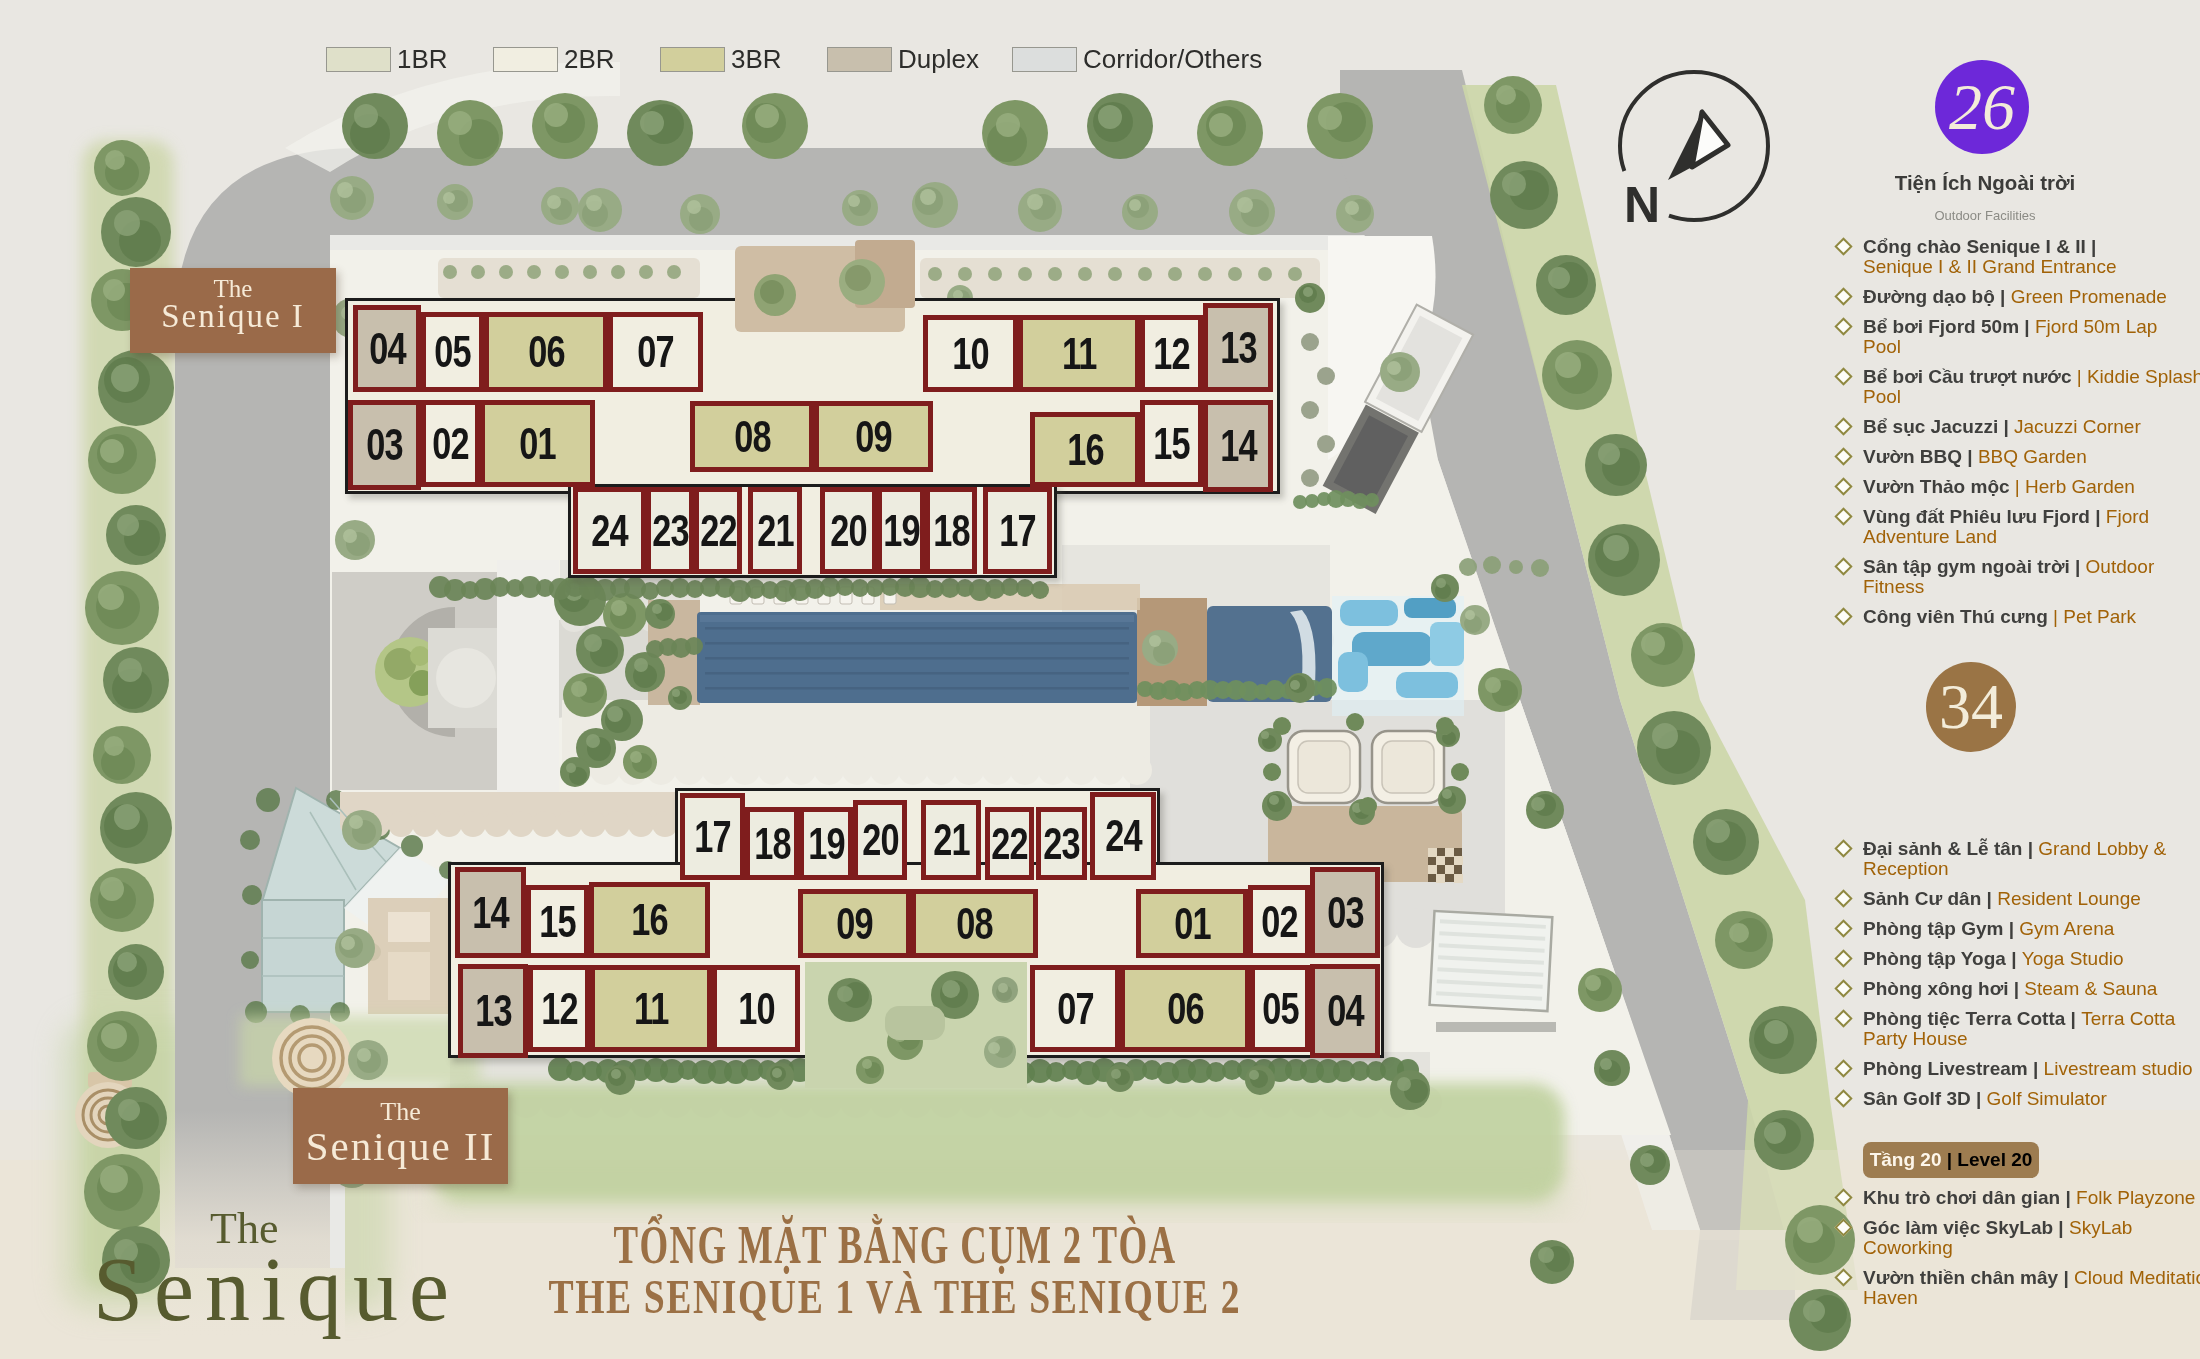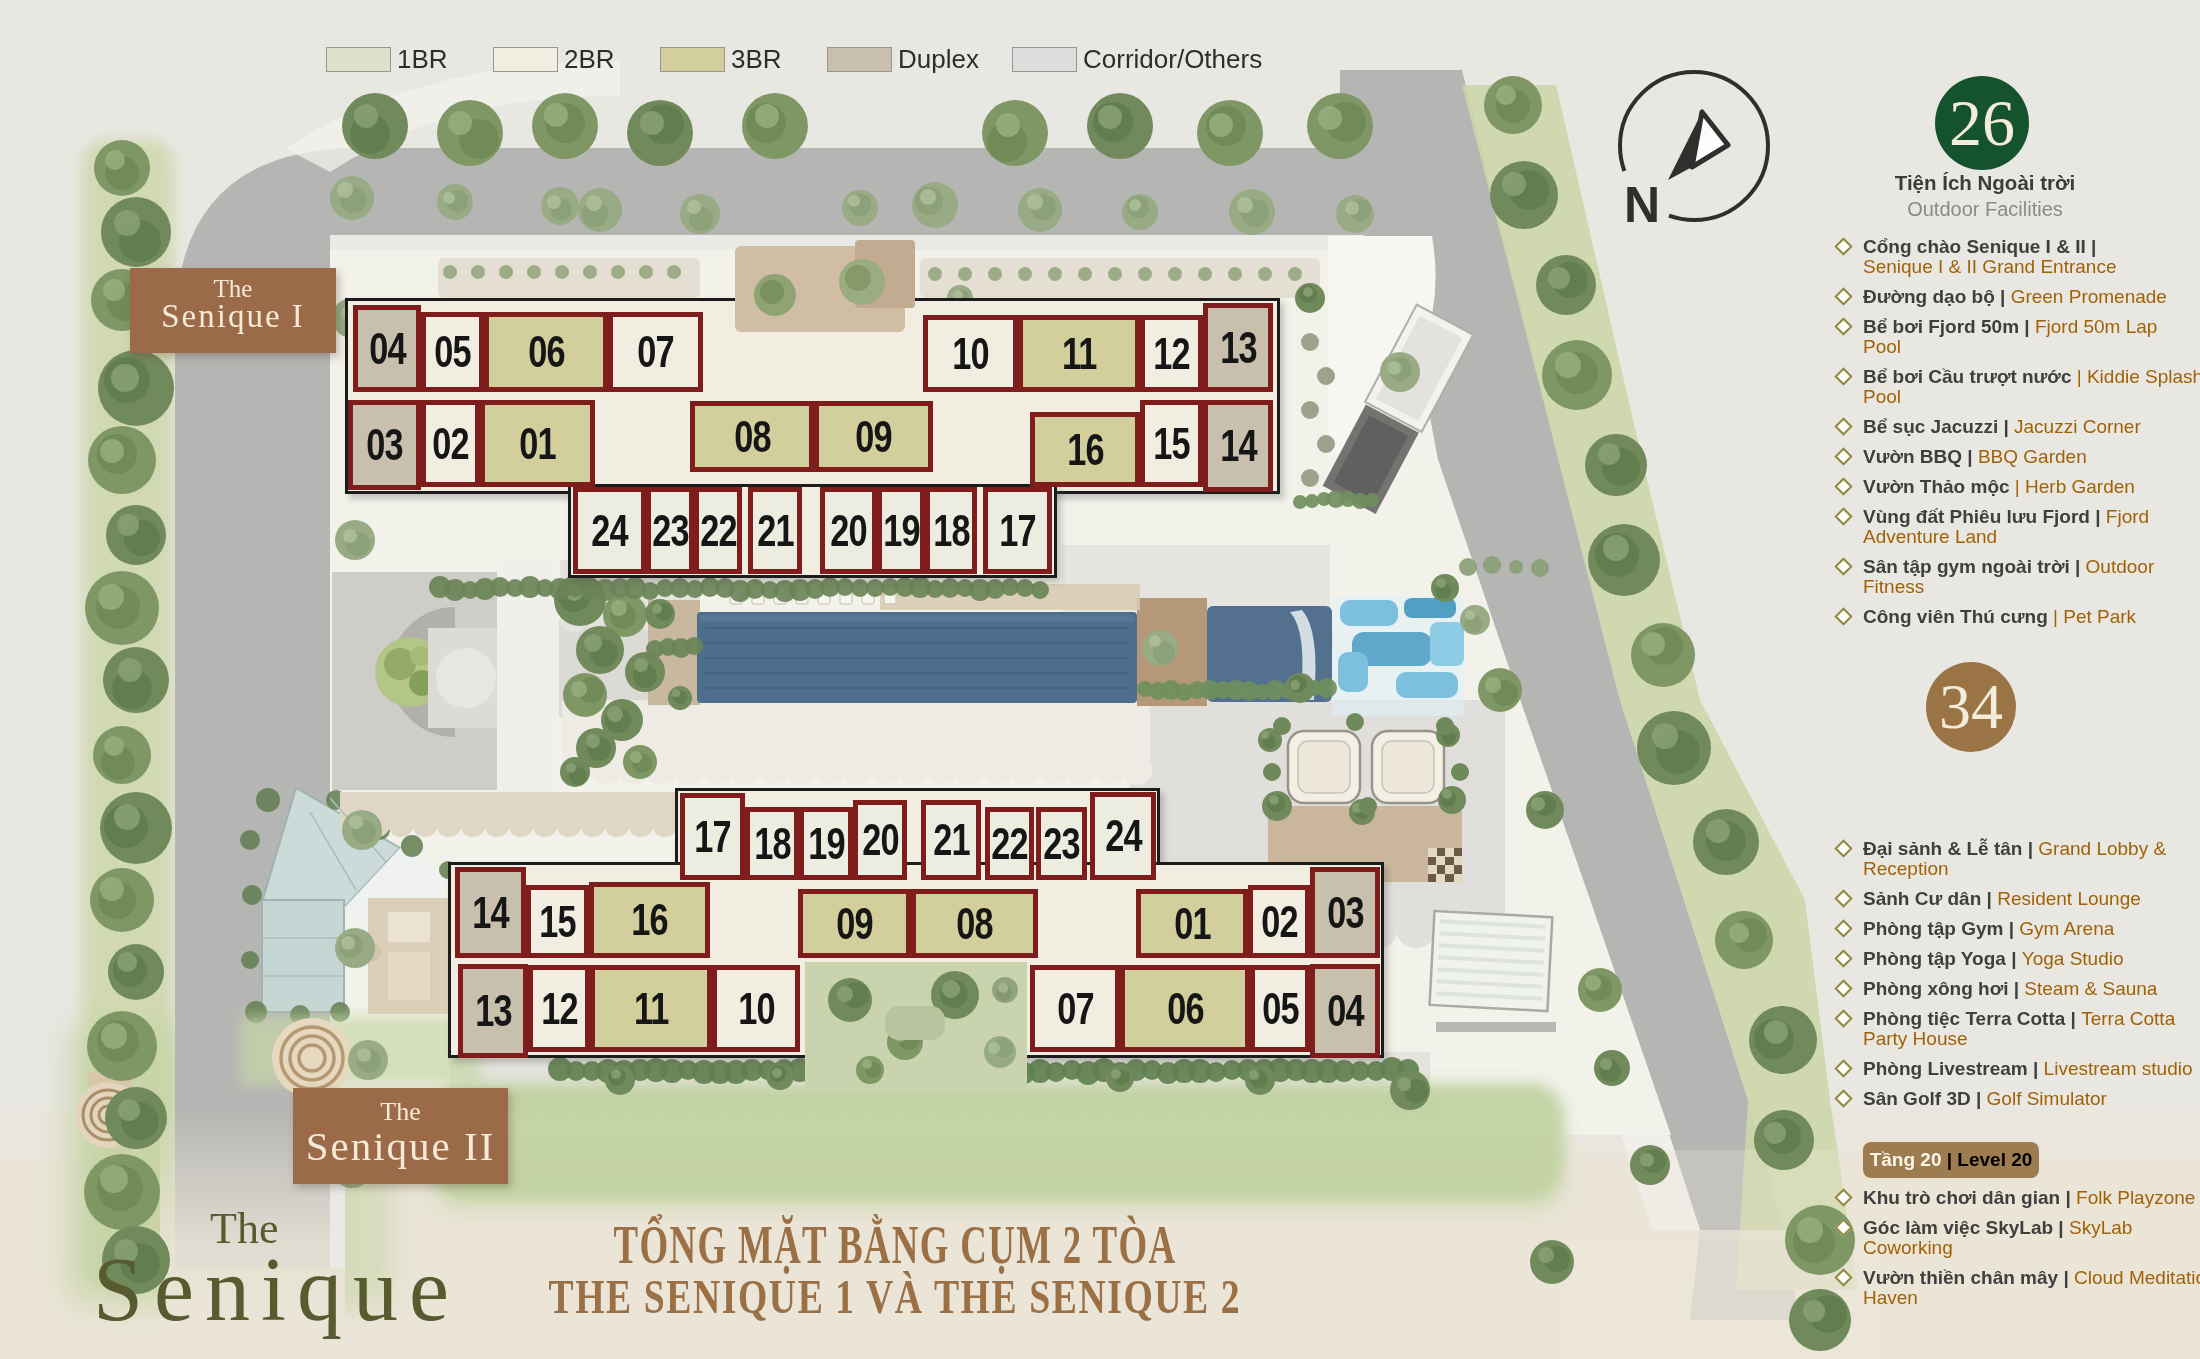--- a/index.html
+++ b/index.html
@@ -10,21 +10,21 @@
 .cell{position:absolute;border:5px solid #7f1d1d;box-sizing:border-box;display:flex;
   align-items:center;justify-content:center;}
 .cell span{font-weight:bold;font-size:44px;color:#161616;transform:scaleX(0.78);letter-spacing:-1px;}
 .lg{position:absolute;display:flex;align-items:center;}
 .lg .sw{width:65px;height:25px;border:1px solid #97978f;margin-right:6px;box-sizing:border-box;}
 .lg span{font-size:26px;color:#2d2d2b;}
 .badge{position:absolute;border-radius:50%;display:flex;align-items:center;justify-content:center;
   font-family:"Liberation Serif",serif;color:#f3ecd9;}
 .hdr{position:absolute;width:310px;text-align:center;}
 .hdr .h3{font-size:20.5px;font-weight:bold;color:#3c3c3a;}
-.hdr .h4{font-size:20px;color:#8b8b85;margin-top:3px;}
+.hdr .h4{font-size:13px;color:#8b8b85;margin-top:13px;}
 .lst{position:absolute;width:400px;}
 .it{position:relative;padding-left:33px;margin-bottom:10px;font-size:19px;line-height:20px;color:#3f3f3d;font-weight:bold;white-space:nowrap;}
 .it .en{color:#a16207;font-weight:normal;}
 .it .l2{margin-top:0;}
 .it i{position:absolute;left:7px;top:3px;width:9px;height:9px;border:2px solid #8f8840;background:#fdfdf8;
   transform:rotate(45deg);}
 .brownbox{position:absolute;background:#9a6a49;color:#f6ead7;text-align:center;
   font-family:"Liberation Serif",serif;box-shadow:3px 4px 8px rgba(80,60,40,0.3);}
 .ttl{position:absolute;left:350px;width:1090px;text-align:center;font-family:"Liberation Serif",serif;
   color:#9b7045;font-weight:bold;}
@@ -1126,21 +1126,21 @@
   <div style="font-size:41px;margin-top:-5px;letter-spacing:2px;">Senique II</div>
 </div>
 
 <svg style="position:absolute;left:1600px;top:50px;" width="200" height="200" viewBox="0 0 200 200">
   <circle cx="94" cy="96" r="74" fill="none" stroke="#2f2f2d" stroke-width="4" pathLength="100" stroke-dasharray="86 14" stroke-dashoffset="-44.5"></circle>
   <path d="M102,62 L68,130 L92,117 Z" fill="#2f2f2d"></path>
   <path d="M102,62 L92,117 L128,95 Z" fill="#fcfcfa" stroke="#2f2f2d" stroke-width="5" stroke-linejoin="round"></path>
   <text x="24" y="172" font-family="Liberation Sans" font-weight="bold" font-size="50" fill="#2f2f2d">N</text>
 </svg>
 
-<div class="badge" style="left:1935px;top:76px;width:94px;height:94px;background:#14532d;font-size:66px;">26</div>
+<div class="badge" style="left:1935px;top:60px;width:94px;height:94px;background:#6d28d9;font-size:66px;font-style:italic;">26</div>
 <div class="badge" style="left:1926px;top:662px;width:90px;height:90px;background:#9a7445;font-size:64px;">34</div>
 
 <div class="hdr" style="left:1830px;top:171px;">
   <div class="h3">Tiện Ích Ngoài trời</div>
   <div class="h4">Outdoor Facilities</div>
 </div>
 <div class="lst" style="left:1830px;top:237px;">
 <div class="it">
         <i></i>
         <div class="l1">Cổng chào Senique I &amp; II |</div>

